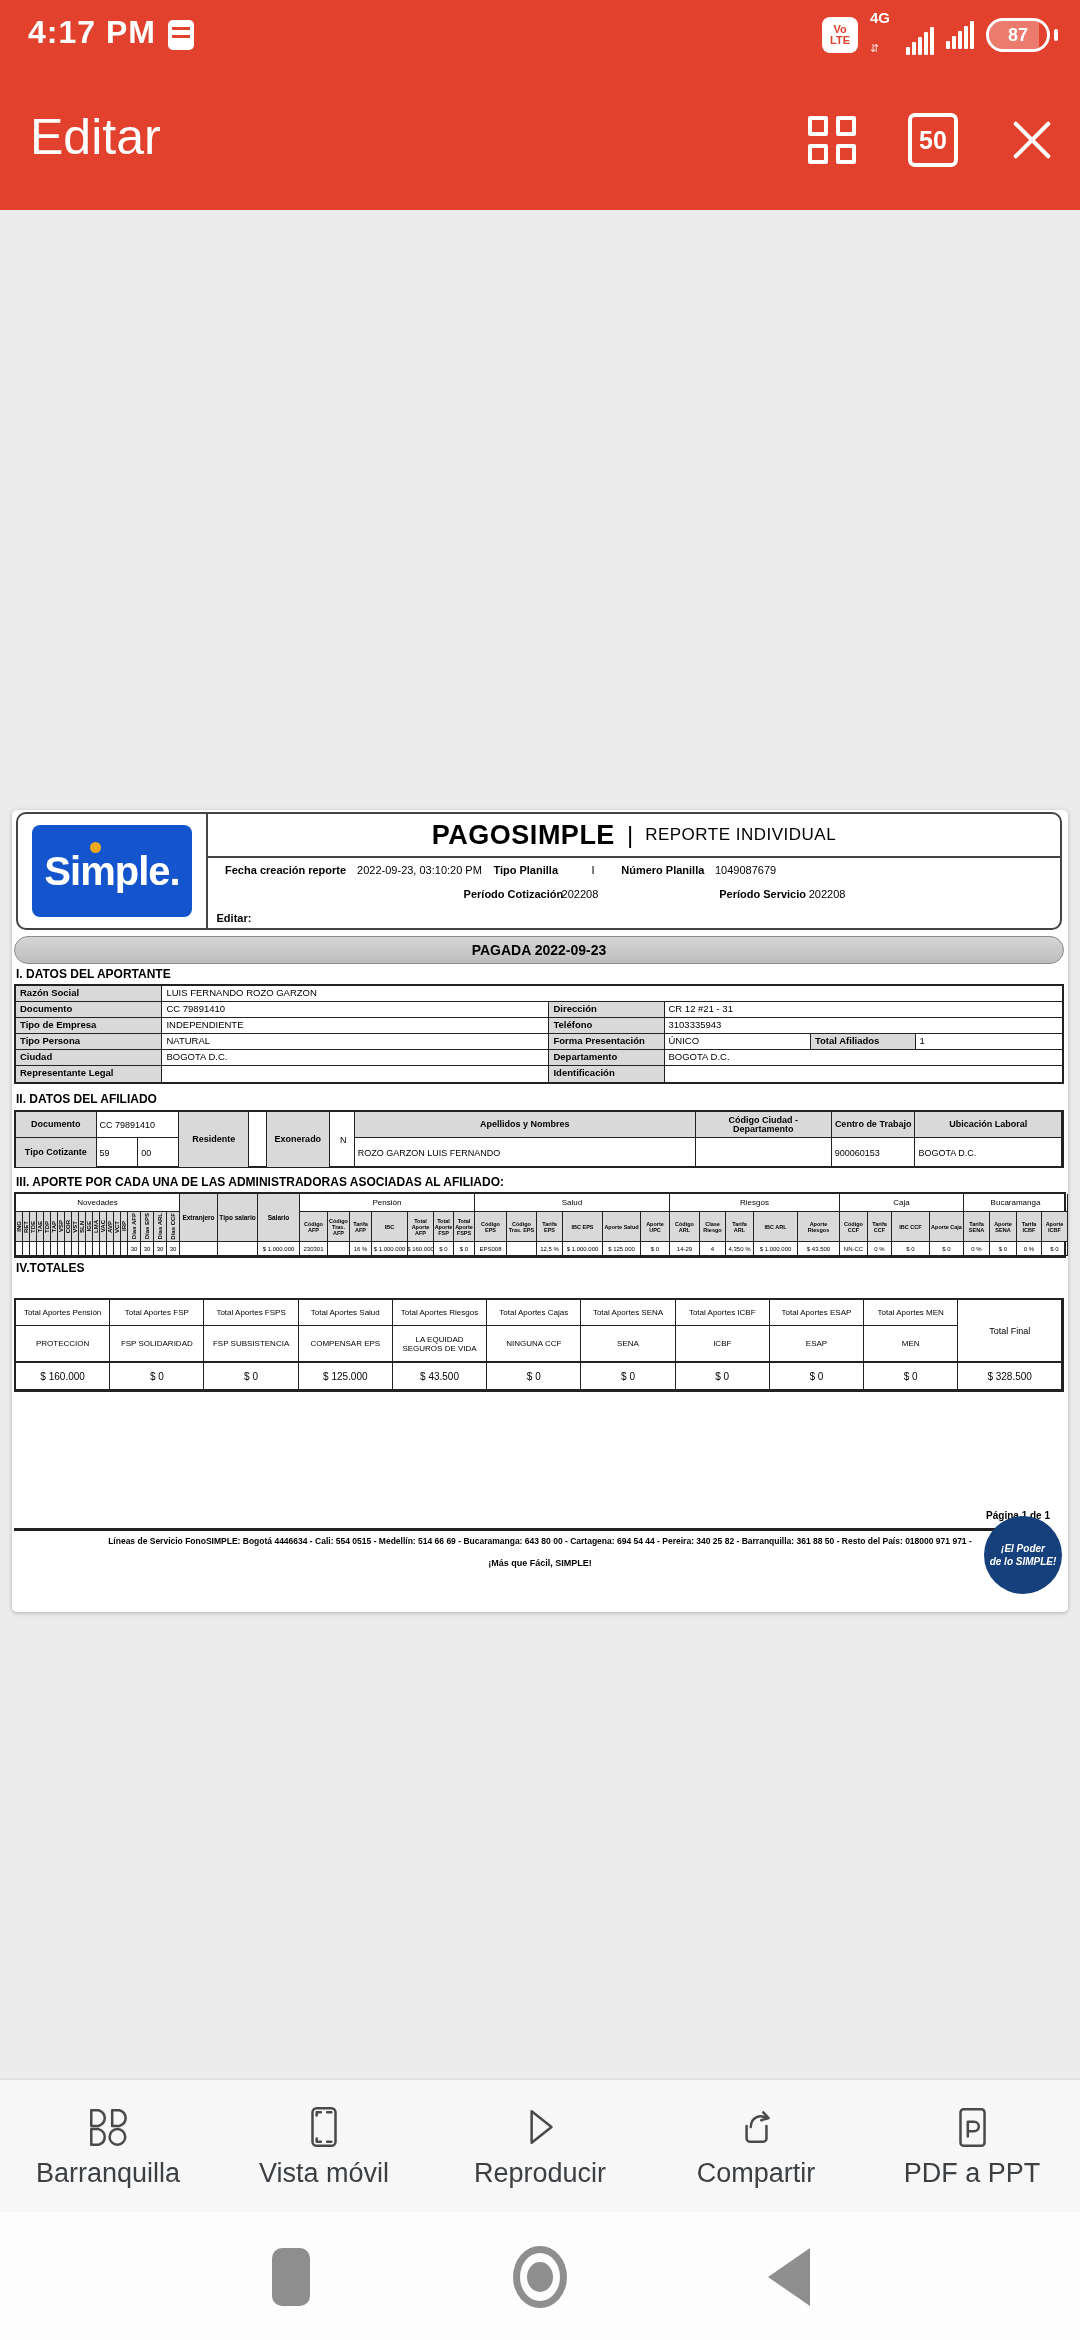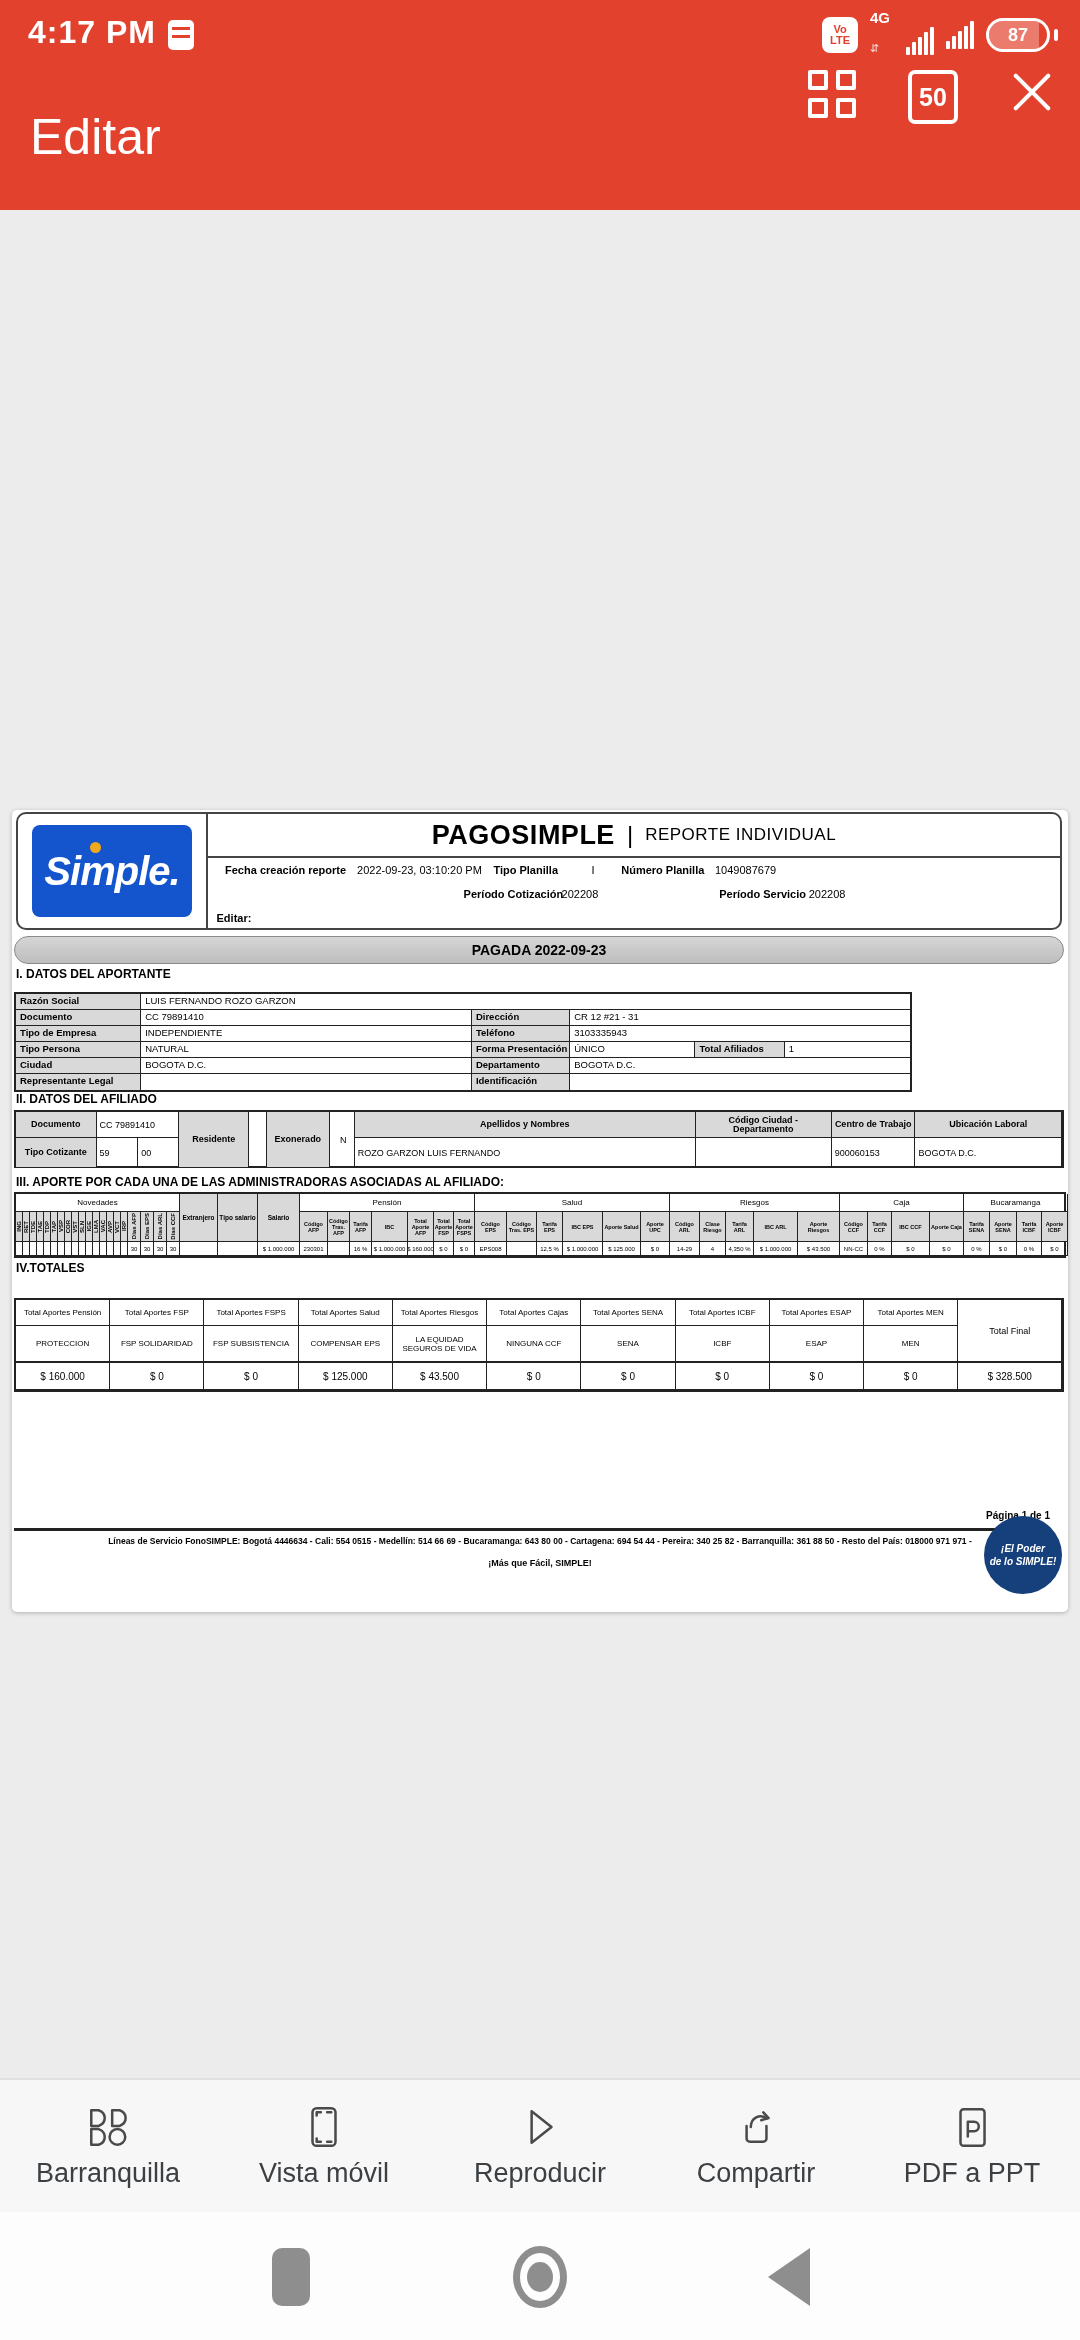--- a/index.html
+++ b/index.html
@@ -22,55 +22,55 @@
   .sb-bars2{display:flex;align-items:flex-end;gap:2px;height:28px;}
   .sb-bars2 i{display:block;width:4px;background:#fff;border-radius:1px;}
   .sb-batt{position:relative;width:64px;height:34px;border:3px solid #fff;border-radius:17px;display:flex;align-items:center;justify-content:center;overflow:hidden;}
   .sb-batt .fill{position:absolute;left:0;top:0;bottom:0;width:87%;background:rgba(255,255,255,.3);}
   .sb-batt span{position:relative;font-size:18px;font-weight:600;}
   .sb-nub{width:4px;height:12px;background:#fff;border-radius:2px;margin-left:-8px;}
 
   
   .app-bar{position:absolute;left:0;top:70px;width:1080px;height:140px;background:#e2422d;color:#fff;}
   .ab-title{position:absolute;left:30px;top:38px;font-size:50px;font-weight:400;}
-  .ab-icons{position:absolute;right:26px;top:0;height:140px;display:flex;align-items:flex-start;gap:52px;}
+  .ab-icons{position:absolute;right:26px;top:0;height:140px;display:flex;align-items:center;gap:52px;}
   .ic-grid{width:48px;height:48px;display:grid;grid-template-columns:1fr 1fr;grid-template-rows:1fr 1fr;gap:8px;}
   .ic-grid i{border:4px solid #fff;border-radius:2px;}
   .ic-zoom{width:50px;height:54px;border:4px solid #fff;border-radius:7px;display:flex;align-items:center;justify-content:center;font-size:25px;font-weight:600;}
   .ic-close{position:relative;width:44px;height:44px;}
   .ic-close:before,.ic-close:after{content:"";position:absolute;left:-3px;top:20px;width:50px;height:4px;background:#fff;border-radius:2px;}
   .ic-close:before{transform:rotate(45deg);}
   .ic-close:after{transform:rotate(-45deg);}
 
   
   .doc-canvas{position:absolute;left:0;top:210px;width:1080px;height:1868px;background:#ececec;}
   .doc-page{position:absolute;left:12px;top:600px;width:1056px;height:802px;background:#fff;border-radius:5px;box-shadow:0 1px 4px rgba(0,0,0,.25);color:#000;}
 
   
   .hdr-box{position:absolute;left:4px;top:2px;width:1046px;height:118px;border:2px solid #444;border-radius:10px;display:flex;}
   .hdr-logo-cell{width:190px;border-right:2px solid #444;display:flex;align-items:center;justify-content:center;}
   .logo{position:relative;width:160px;height:92px;background:#1455cd;border-radius:8px;display:flex;align-items:center;justify-content:center;}
-  .logo span{color:#fff;font-size:40px;font-weight:700;letter-spacing:-1px;font-style:italic;}
+  .logo span{color:#fff;font-size:40px;font-weight:700;letter-spacing:-1px;}
   .logo .i-dot{position:absolute;left:58px;top:17px;width:11px;height:11px;background:#f0a81c;border-radius:50%;}
   .hdr-main{position:relative;flex:1;}
   .hdr-title-row{height:44px;border-bottom:2px solid #444;display:flex;align-items:center;justify-content:center;gap:12px;}
   .hdr-title{font-size:27px;font-weight:700;letter-spacing:.5px;}
   .hdr-div{font-size:24px;font-weight:300;}
   .hdr-subtitle{font-size:17px;font-weight:400;letter-spacing:.5px;}
   .hdr-fields{position:relative;height:70px;font-size:11px;}
   .hf{position:absolute;white-space:nowrap;}
   .hf.b{font-weight:700;}
 
   
   .pagada{position:absolute;left:2px;top:126px;width:1050px;height:28px;background:linear-gradient(#d6d6d6,#bdbdbd);border:1px solid #8a8a8a;border-radius:14px;display:flex;align-items:center;justify-content:center;font-size:14px;font-weight:700;}
 
   .sec-title{position:absolute;left:4px;font-size:12px;font-weight:700;}
 
   
-  .t1{position:absolute;left:2px;top:174px;width:898px;border:2px solid #222;margin-top:8px;}
+  .t1{position:absolute;left:2px;top:174px;width:1050px;border:2px solid #222;}
   .t1-row{display:flex;height:16px;border-bottom:1px solid #222;}
   .t1-row:last-child{border-bottom:none;}
   .t1c{border-right:1px solid #222;font-size:9.5px;padding:1px 0 0 4px;white-space:nowrap;overflow:hidden;}
   .t1c:last-child{border-right:none;}
   .t1c.h{background:#d9d9d9;font-weight:700;}
 
   
   .t2{position:absolute;left:2px;top:300px;width:1050px;height:58px;border:2px solid #222;display:grid;
       grid-template-columns:7.7% 4% 3.9% 6.7% 1.7% 6% 2.4% 32.6% 13% 8% 14%;
       grid-template-rows:26px 30px;}

